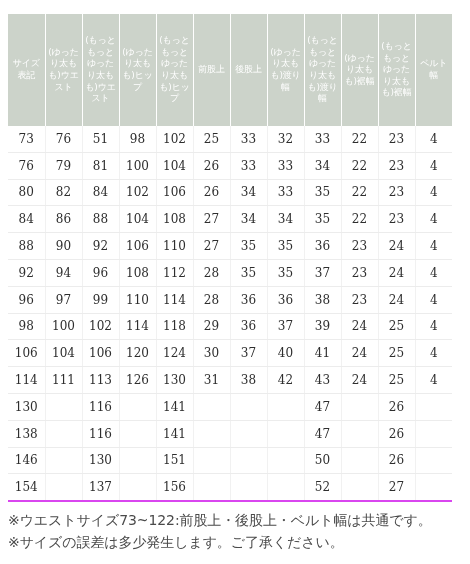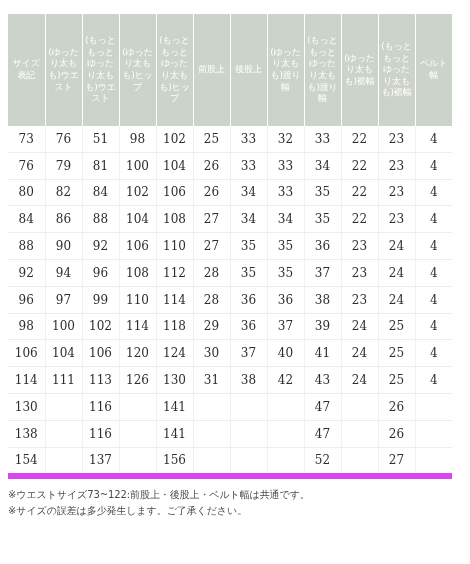--- a/index.html
+++ b/index.html
@@ -52,28 +52,28 @@
     height: 25.8px;
     border-bottom: 1px solid #ececec;
     border-right: 1px solid #f1f1f1;
     padding: 0;
     font-family: "DejaVu Serif", "Liberation Serif", serif;
   }
   table.size-table td:last-child {
     border-right: none;
   }
   table.size-table tbody tr:last-child td {
-    border-bottom: 6px solid #d946ef;
+    border-bottom: 2px solid #d946ef;
   }
   .notes {
     margin-left: 8px;
     margin-top: 8px;
   }
   .note-line {
-    font-size: 10px;
+    font-size: 14px;
     color: #4a4a4a;
     line-height: 1.55;
     white-space: nowrap;
     letter-spacing: -0.1px;
   }
 </style>
 </head>
 <body>
 
 <div id="size-chart-root">
@@ -258,20 +258,34 @@
           <td>141</td>
           <td></td>
           <td></td>
           <td></td>
           <td>47</td>
           <td></td>
           <td>26</td>
           <td></td>
         </tr>
         <tr>
+          <td>146</td>
+          <td></td>
+          <td>130</td>
+          <td></td>
+          <td>151</td>
+          <td></td>
+          <td></td>
+          <td></td>
+          <td>50</td>
+          <td></td>
+          <td>26</td>
+          <td></td>
+        </tr>
+        <tr>
           <td>154</td>
           <td></td>
           <td>137</td>
           <td></td>
           <td>156</td>
           <td></td>
           <td></td>
           <td></td>
           <td>52</td>
           <td></td>

